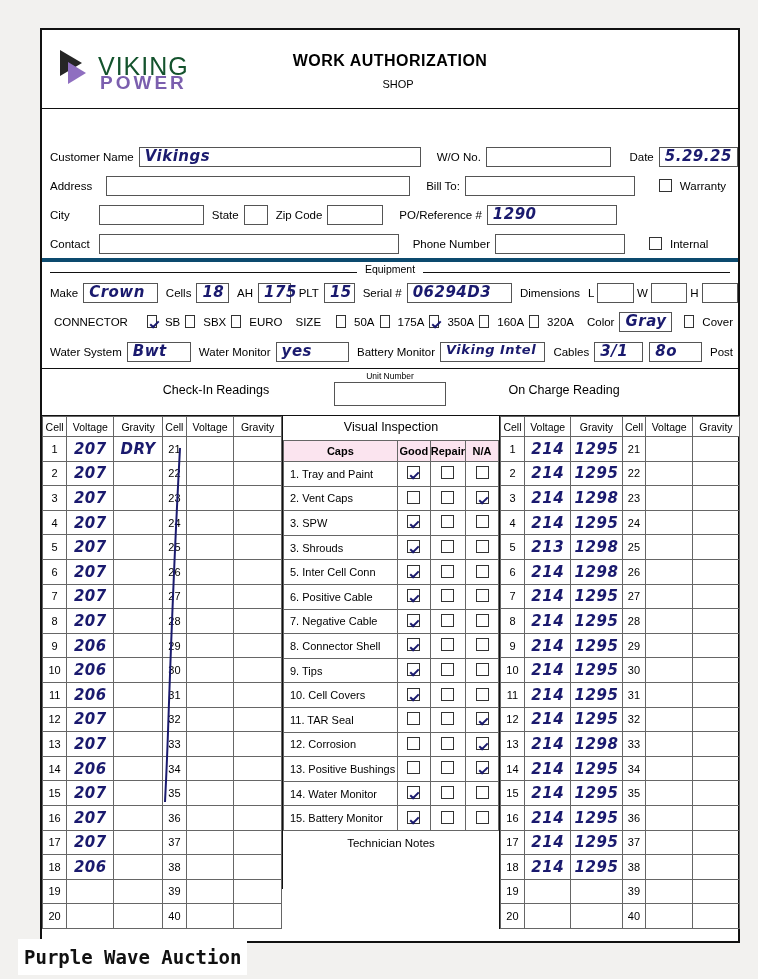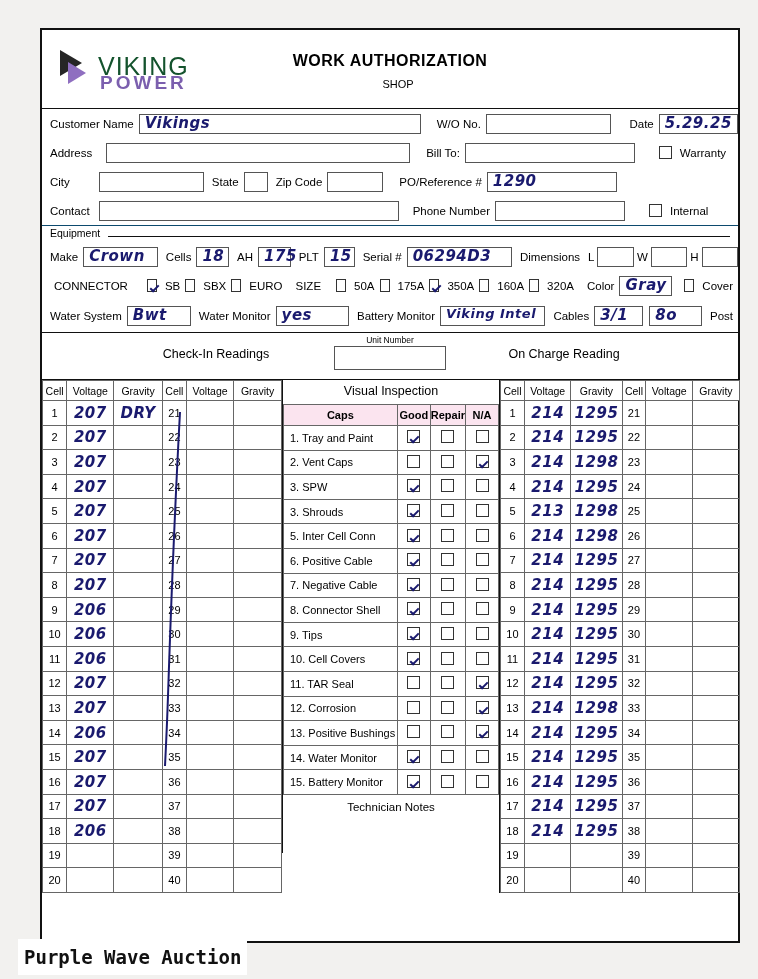--- a/index.html
+++ b/index.html
@@ -53,41 +53,41 @@
   }
   .doc-title{
     position:absolute;left:0;right:0;top:22px;text-align:center;
     font-size:16px;font-weight:bold;letter-spacing:.5px;
   }
   .doc-sub{
     position:absolute;left:16px;right:0;top:48px;text-align:center;
     font-size:11px;
   }
   
-  .fields{border-bottom:1px solid #0c4a6e;padding:0;}
+  .fields{border-bottom:4px solid #0c4a6e;padding:0;margin-top:33px;}
   .frow{display:flex;align-items:center;height:29px;position:relative;}
   .lbl{font-size:11.5px;padding:0 5px 0 8px;white-space:nowrap;}
   .box{
     border:1px solid #555;height:20px;background:#fff;position:relative;
     box-sizing:border-box;
   }
   .box .hand{position:absolute;left:5px;top:-1px;}
   .cb{
     width:13px;height:13px;border:1px solid #333;display:inline-block;
     box-sizing:border-box;position:relative;background:#fff;
   }
   .cb.checked:after{
     content:"";position:absolute;left:2px;top:5px;width:7px;height:3px;
     border-left:2px solid #1a1a6e;border-bottom:2px solid #1a1a6e;
     transform:rotate(-45deg);
   }
   
   .equip{border-bottom:1px solid #111;position:relative;padding-top:2px;}
   .equip-title{
-    text-align:left;font-size:10.5px;position:relative;top:-1px;
+    text-align:center;font-size:10.5px;position:relative;top:-1px;
   }
   .equip-title span{background:#fff;padding:0 8px;}
   .equip-line{
     position:absolute;left:8px;right:8px;top:8px;border-top:1px solid #111;z-index:0;
   }
   .equip-title{z-index:1;}
   
   .readhead{display:flex;height:46px;border-bottom:1px solid #111;position:relative;}
   .readhead .t{flex:1;text-align:center;font-size:12.5px;padding-top:14px;}
   .unitnum{

